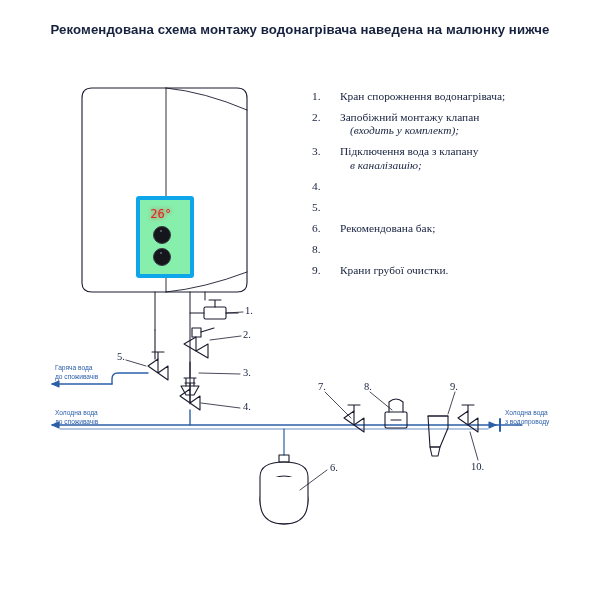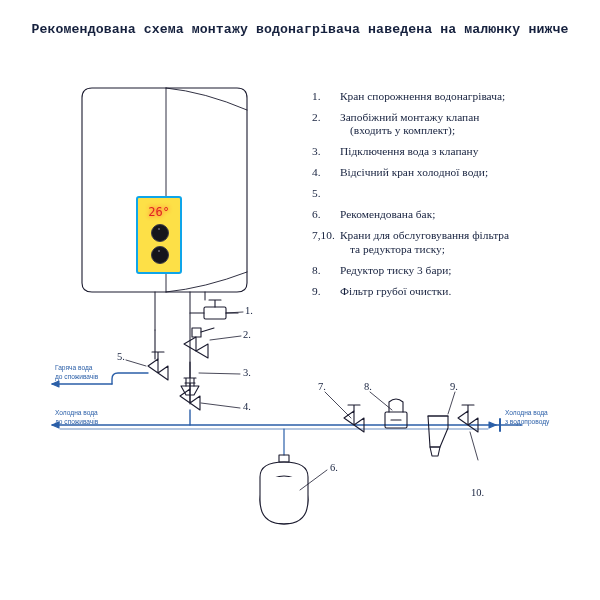--- a/index.html
+++ b/index.html
@@ -23,21 +23,21 @@
     background: #fff;
   }
   #title {
     position: absolute;
     left: 0;
     top: 22px;
     width: 600px;
     text-align: center;
     font-size: 13.2px;
     font-weight: bold;
-    font-family: Liberation Mono, monospace;
+    font-family: Liberation Sans, sans-serif;
     color: #16213e;
     letter-spacing: 0.1px;
   }
   
   #legend {
     position: absolute;
     left: 306px;
     top: 90px;
     width: 280px;
     font-family: "Liberation Serif", serif;
@@ -56,39 +56,41 @@
     text-align: left;
     padding-left: 6px;
     box-sizing: border-box;
   }
   .legend-txt {
     flex: 1 1 auto;
   }
   .legend-txt .sub {
     display: block;
     padding-left: 10px;
+    font-style: italic;
   }
   
   #drawing {
     position: absolute;
     left: 0;
     top: 0;
     width: 600px;
     height: 600px;
   }
   
   #panel {
     position: absolute;
     left: 136px;
     top: 196px;
     width: 42px;
     height: 74px;
-    background: #fde047;
+    background: #86efac;
     border-radius: 3px;
-    border: 2px solid #0ea5e9;
+    border: 4px solid #0ea5e9;
+    padding-left: 8px;
   }
   #panel-temp {
     position: absolute;
     left: 0;
     top: 7px;
     width: 42px;
     text-align: center;
     color: #e02222;
     font-family: "DejaVu Sans Mono", monospace;
     font-size: 12px;
@@ -143,47 +145,39 @@
       <span class="legend-num">2.</span>
       <span class="legend-txt">
         <span>Запобіжний монтажу клапан</span>
         <span class="sub">(входить у комплект);</span>
       </span>
     </div>
     <div class="legend-row">
       <span class="legend-num">3.</span>
       <span class="legend-txt">
         <span>Підключення вода з клапану</span>
+        <span class="sub">в каналізашію;</span>
       </span>
     </div>
     <div class="legend-row">
       <span class="legend-num">4.</span>
-      <span class="legend-txt">Відсічний кран холодної води;</span>
     </div>
     <div class="legend-row">
       <span class="legend-num">5.</span>
     </div>
     <div class="legend-row">
       <span class="legend-num">6.</span>
       <span class="legend-txt">Рекомендована бак;</span>
     </div>
     <div class="legend-row">
-      <span class="legend-num">7,10.</span>
-      <span class="legend-txt">
-        <span>Крани для обслуговування фільтра</span>
-        <span class="sub">та редуктора тиску;</span>
-      </span>
-    </div>
-    <div class="legend-row">
       <span class="legend-num">8.</span>
-      <span class="legend-txt">Редуктор тиску 3 бари;</span>
     </div>
     <div class="legend-row">
       <span class="legend-num">9.</span>
-      <span class="legend-txt">Фільтр грубої очистки.</span>
+      <span class="legend-txt">Крани грубої очистки.</span>
     </div>
   </div>
 
   <svg id="drawing" viewBox="0 0 600 600">
     <g stroke="#1a1a2e" fill="none" stroke-width="1.1" stroke-linejoin="round" stroke-linecap="round">
 
       <path d="M82 98 Q82 88 92 88 L237 88 Q247 88 247 98 L247 283 Q247 292 237 292 L92 292 Q82 292 82 283 Z"></path>
 
       <path d="M166 88 L166 292" stroke-width="0.9"></path>
 
@@ -271,21 +265,21 @@
 
   <span class="callout" style="left:245px; top:305px;">1.</span>
   <span class="callout" style="left:243px; top:329px;">2.</span>
   <span class="callout" style="left:243px; top:367px;">3.</span>
   <span class="callout" style="left:243px; top:401px;">4.</span>
   <span class="callout" style="left:117px; top:351px;">5.</span>
   <span class="callout" style="left:330px; top:462px;">6.</span>
   <span class="callout" style="left:318px; top:381px;">7.</span>
   <span class="callout" style="left:364px; top:381px;">8.</span>
   <span class="callout" style="left:450px; top:381px;">9.</span>
-  <span class="callout" style="left:471px; top:487px;">10.</span>
+  <span class="callout" style="left:471px; top:461px;">10.</span>
 
   <div class="pipe-label" style="left:55px; top:364px;">
     <div>Гаряча вода</div>
     <div>до споживачів</div>
   </div>
   <div class="pipe-label" style="left:55px; top:409px;">
     <div>Холодна вода</div>
     <div>до споживачів</div>
   </div>
   <div class="pipe-label" style="left:505px; top:409px;">

